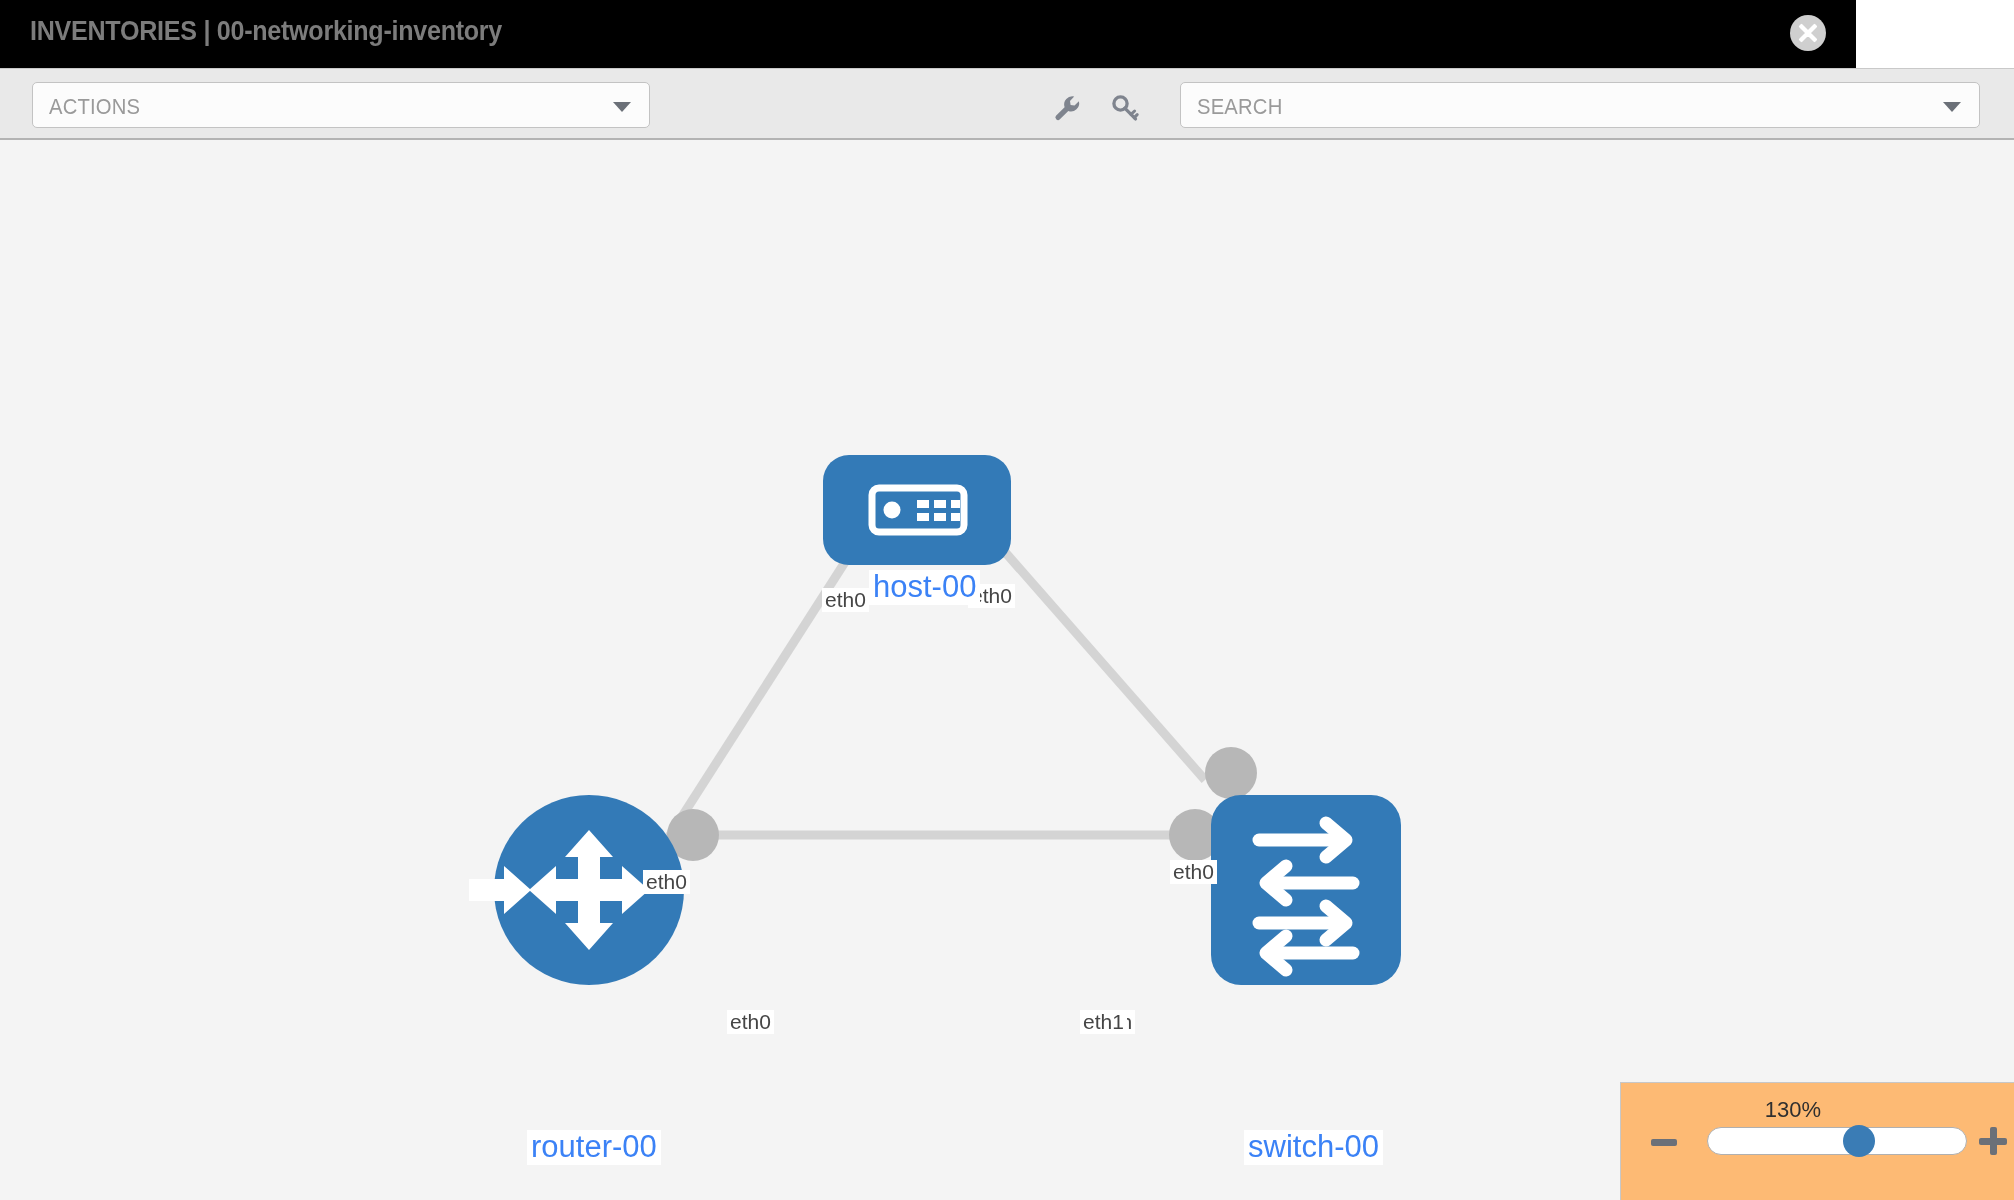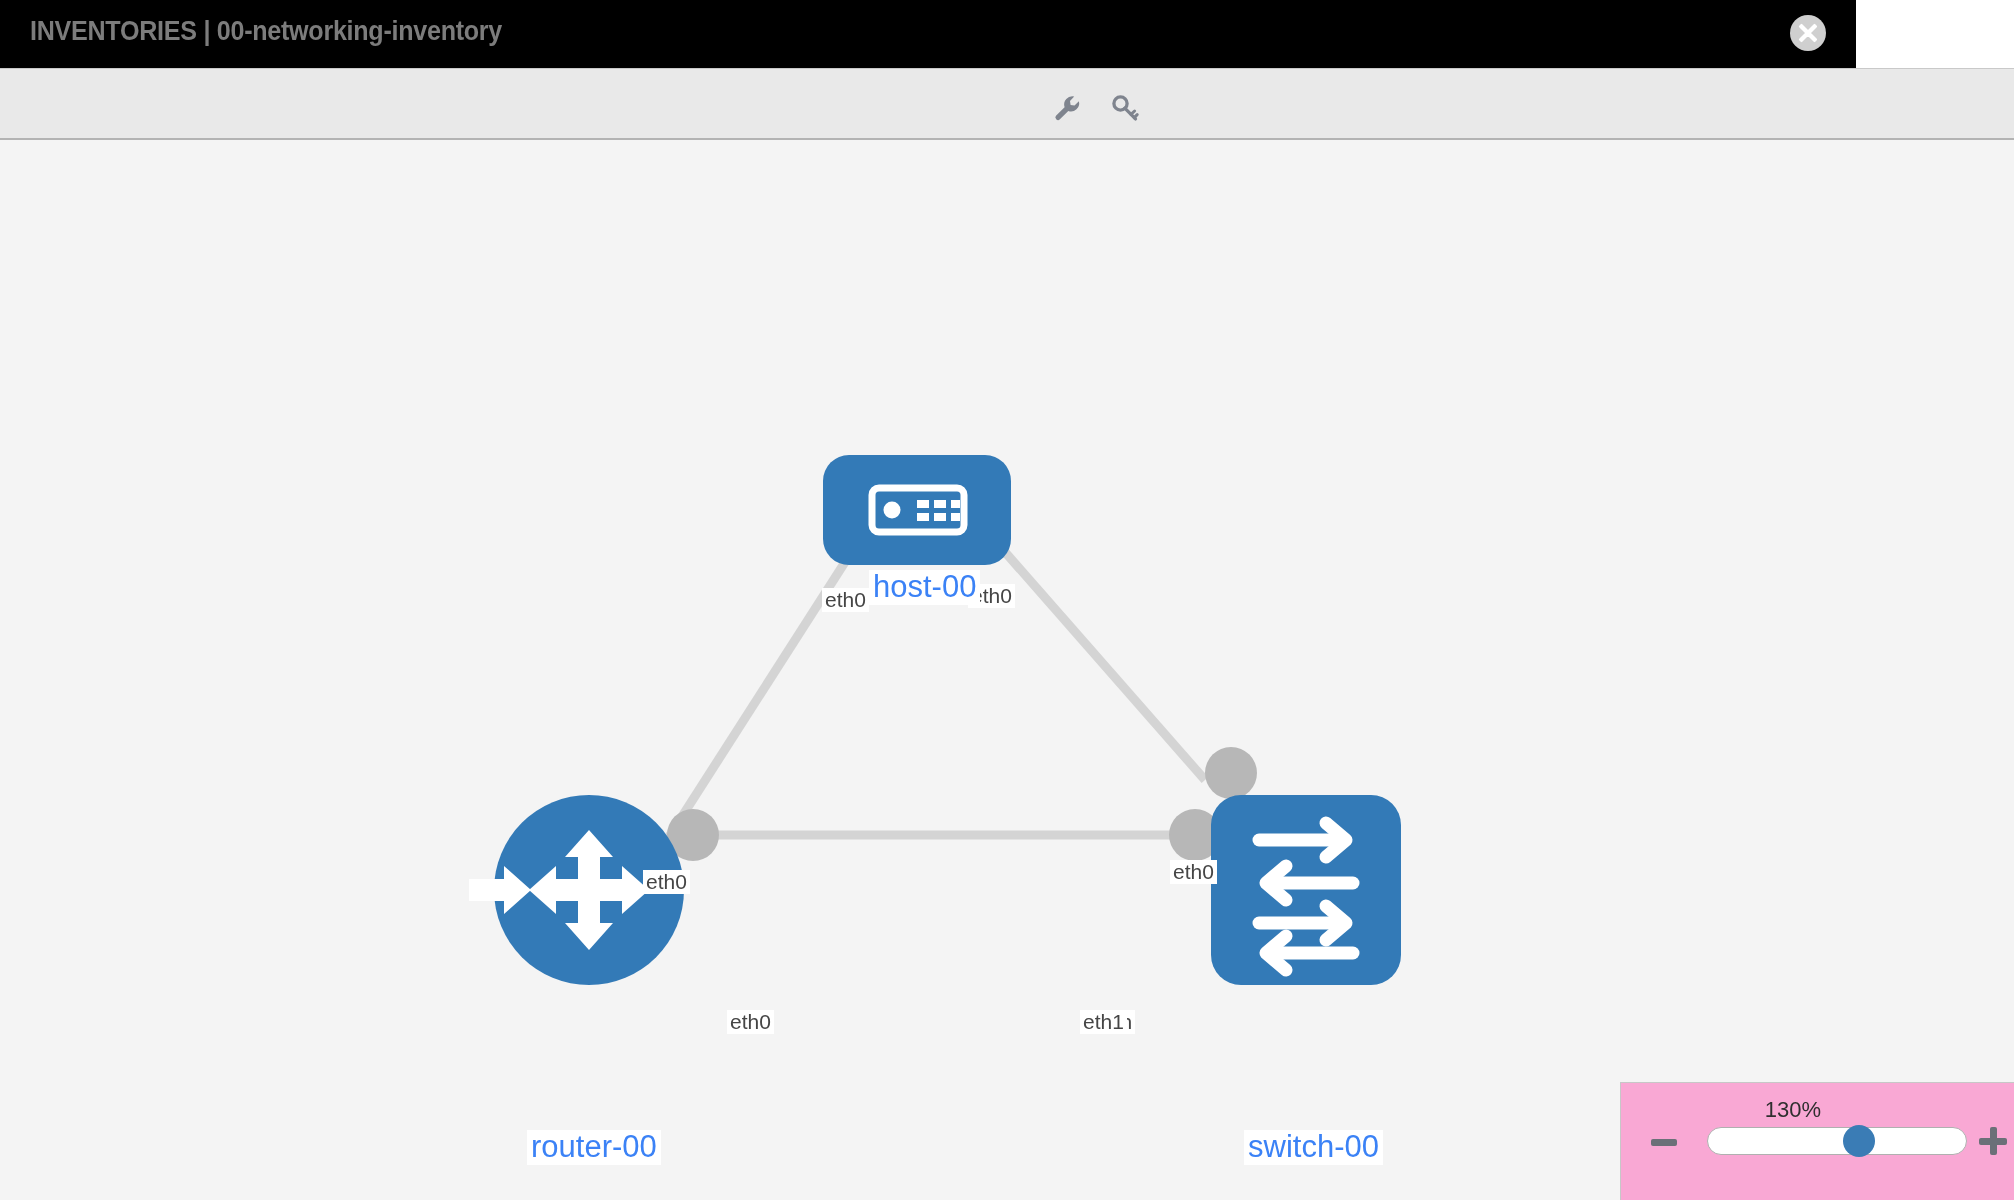--- a/index.html
+++ b/index.html
@@ -159,21 +159,21 @@
     text-align: center;
   }
 
   
   .zoom-panel {
     position: absolute;
     left: 1620px;
     top: 1082px;
     width: 394px;
     height: 118px;
-    background: #f9a8d4;
+    background: #fdba74;
     border: 1px solid #c7c7c7;
     border-right: none;
     border-bottom: none;
     box-sizing: border-box;
   }
   .zoom-pct {
     position: absolute;
     top: 14px;
     left: 0;
     width: 344px;
@@ -237,36 +237,44 @@
   <div class="header-title">INVENTORIES | 00-networking-inventory</div>
   <div class="close-btn">
     <svg width="36" height="36" viewBox="0 0 36 36">
       <path d="M11.5 10 L18 16.5 L24.5 10 L26 11.5 L19.5 18 L26 24.5 L24.5 26 L18 19.5 L11.5 26 L10 24.5 L16.5 18 L10 11.5 Z" fill="#ffffff" stroke="#ffffff" stroke-width="2.2" stroke-linejoin="round"></path>
     </svg>
   </div>
 </div>
 
 <div class="toolbar">
 
+  <div class="actions-select">
+    <span class="sel-label">ACTIONS</span>
+    <span class="caret"></span>
+  </div>
 
   <div class="tool-icon wrench">
     <svg width="30" height="30" viewBox="0 0 30 30">
       <path d="M22.2 3.6 a8.2 8.2 0 0 0 -9.6 10.6 L4.2 22.6 a2.6 2.6 0 0 0 3.7 3.7 l8.4 -8.4 a8.2 8.2 0 0 0 10.6 -9.7 l-4.4 4.4 l-3.9 -0.6 l-0.6 -3.9 z" fill="#7f848e"></path>
     </svg>
   </div>
 
   <div class="tool-icon key">
     <svg width="30" height="30" viewBox="0 0 30 30">
       <circle cx="10.5" cy="10.5" r="6.6" fill="none" stroke="#7f848e" stroke-width="3.3"></circle>
       <path d="M14.8 15.2 L25.5 25.9" stroke="#7f848e" stroke-width="3.3" stroke-linecap="round"></path>
       <path d="M21 21.4 L24.6 18" stroke="#7f848e" stroke-width="3" stroke-linecap="round"></path>
       <path d="M24.2 24.6 L27.2 21.6" stroke="#7f848e" stroke-width="3" stroke-linecap="round"></path>
     </svg>
   </div>
 
+  <div class="search-box">
+    <span class="sel-label">SEARCH</span>
+    <span class="caret"></span>
+  </div>
 </div>
 
 <div class="canvas">
 
   <svg class="topology-svg" viewBox="0 0 2014 1060">
 
     <g>
       <line x1="888" y1="355" x2="640" y2="742" stroke="#d4d4d4" stroke-width="9"></line>
       <line x1="955" y1="355" x2="1205" y2="640" stroke="#d4d4d4" stroke-width="9"></line>
       <line x1="690" y1="695" x2="1190" y2="695" stroke="#d4d4d4" stroke-width="9"></line>

